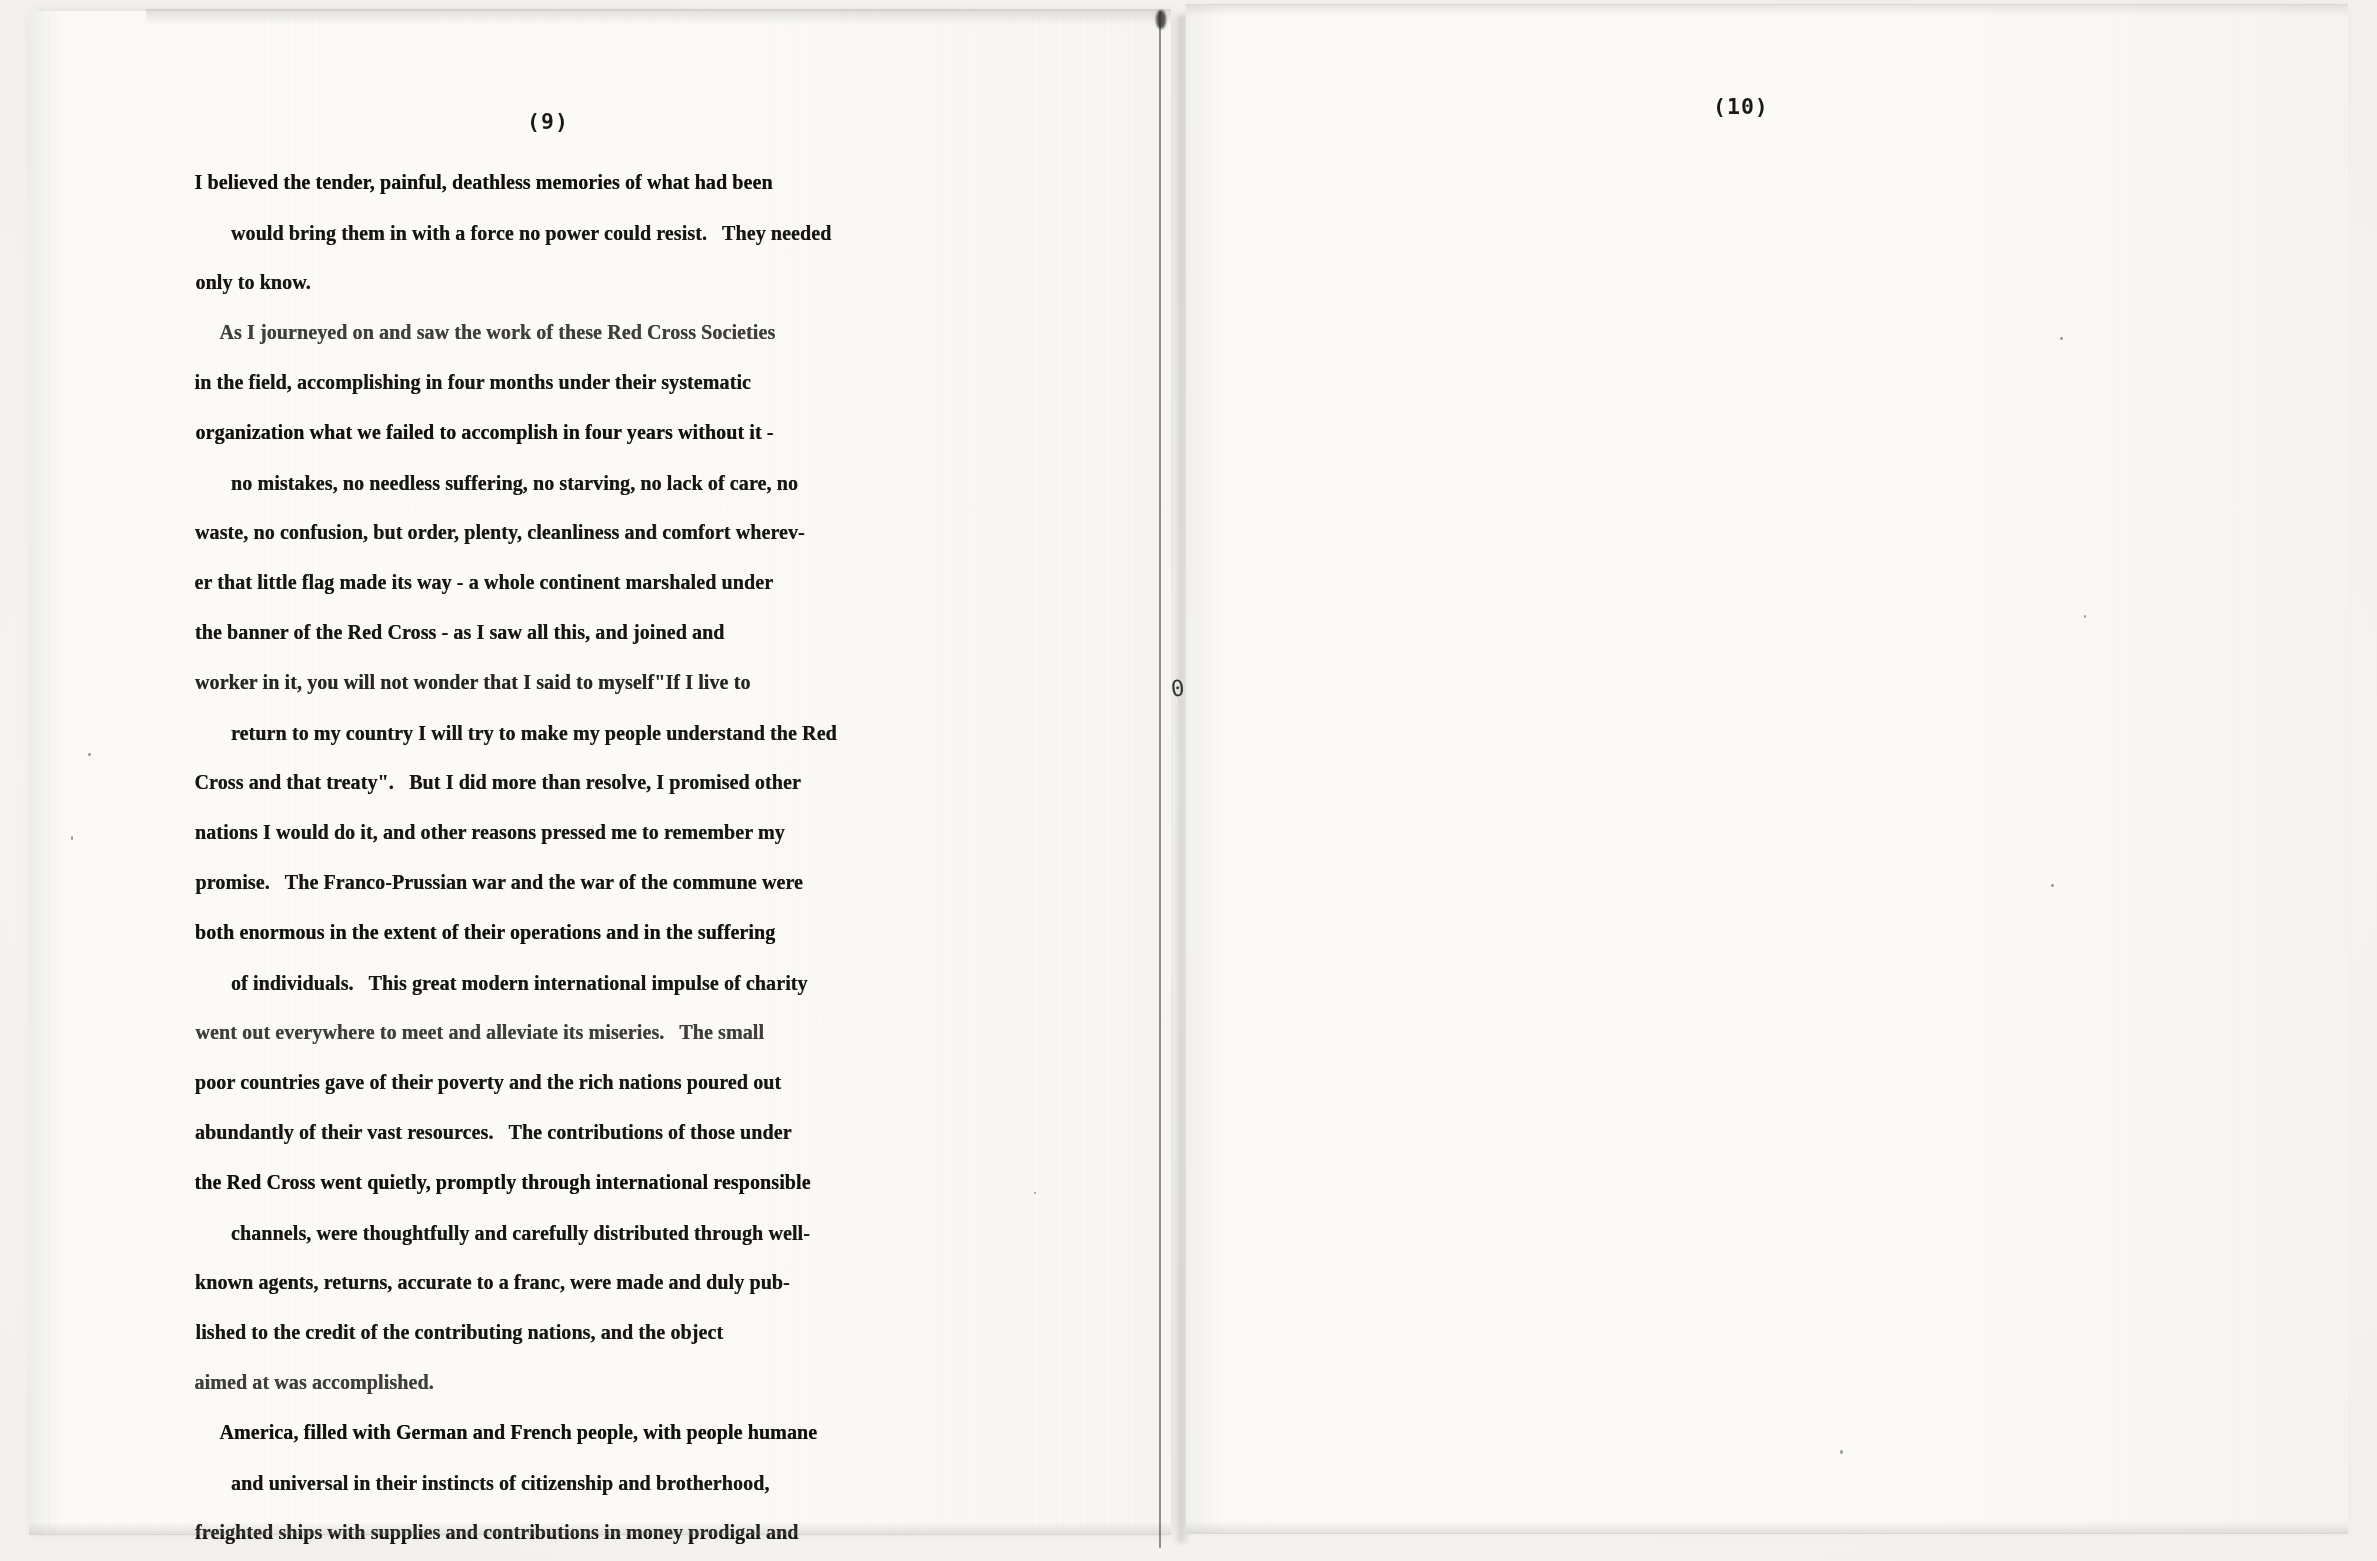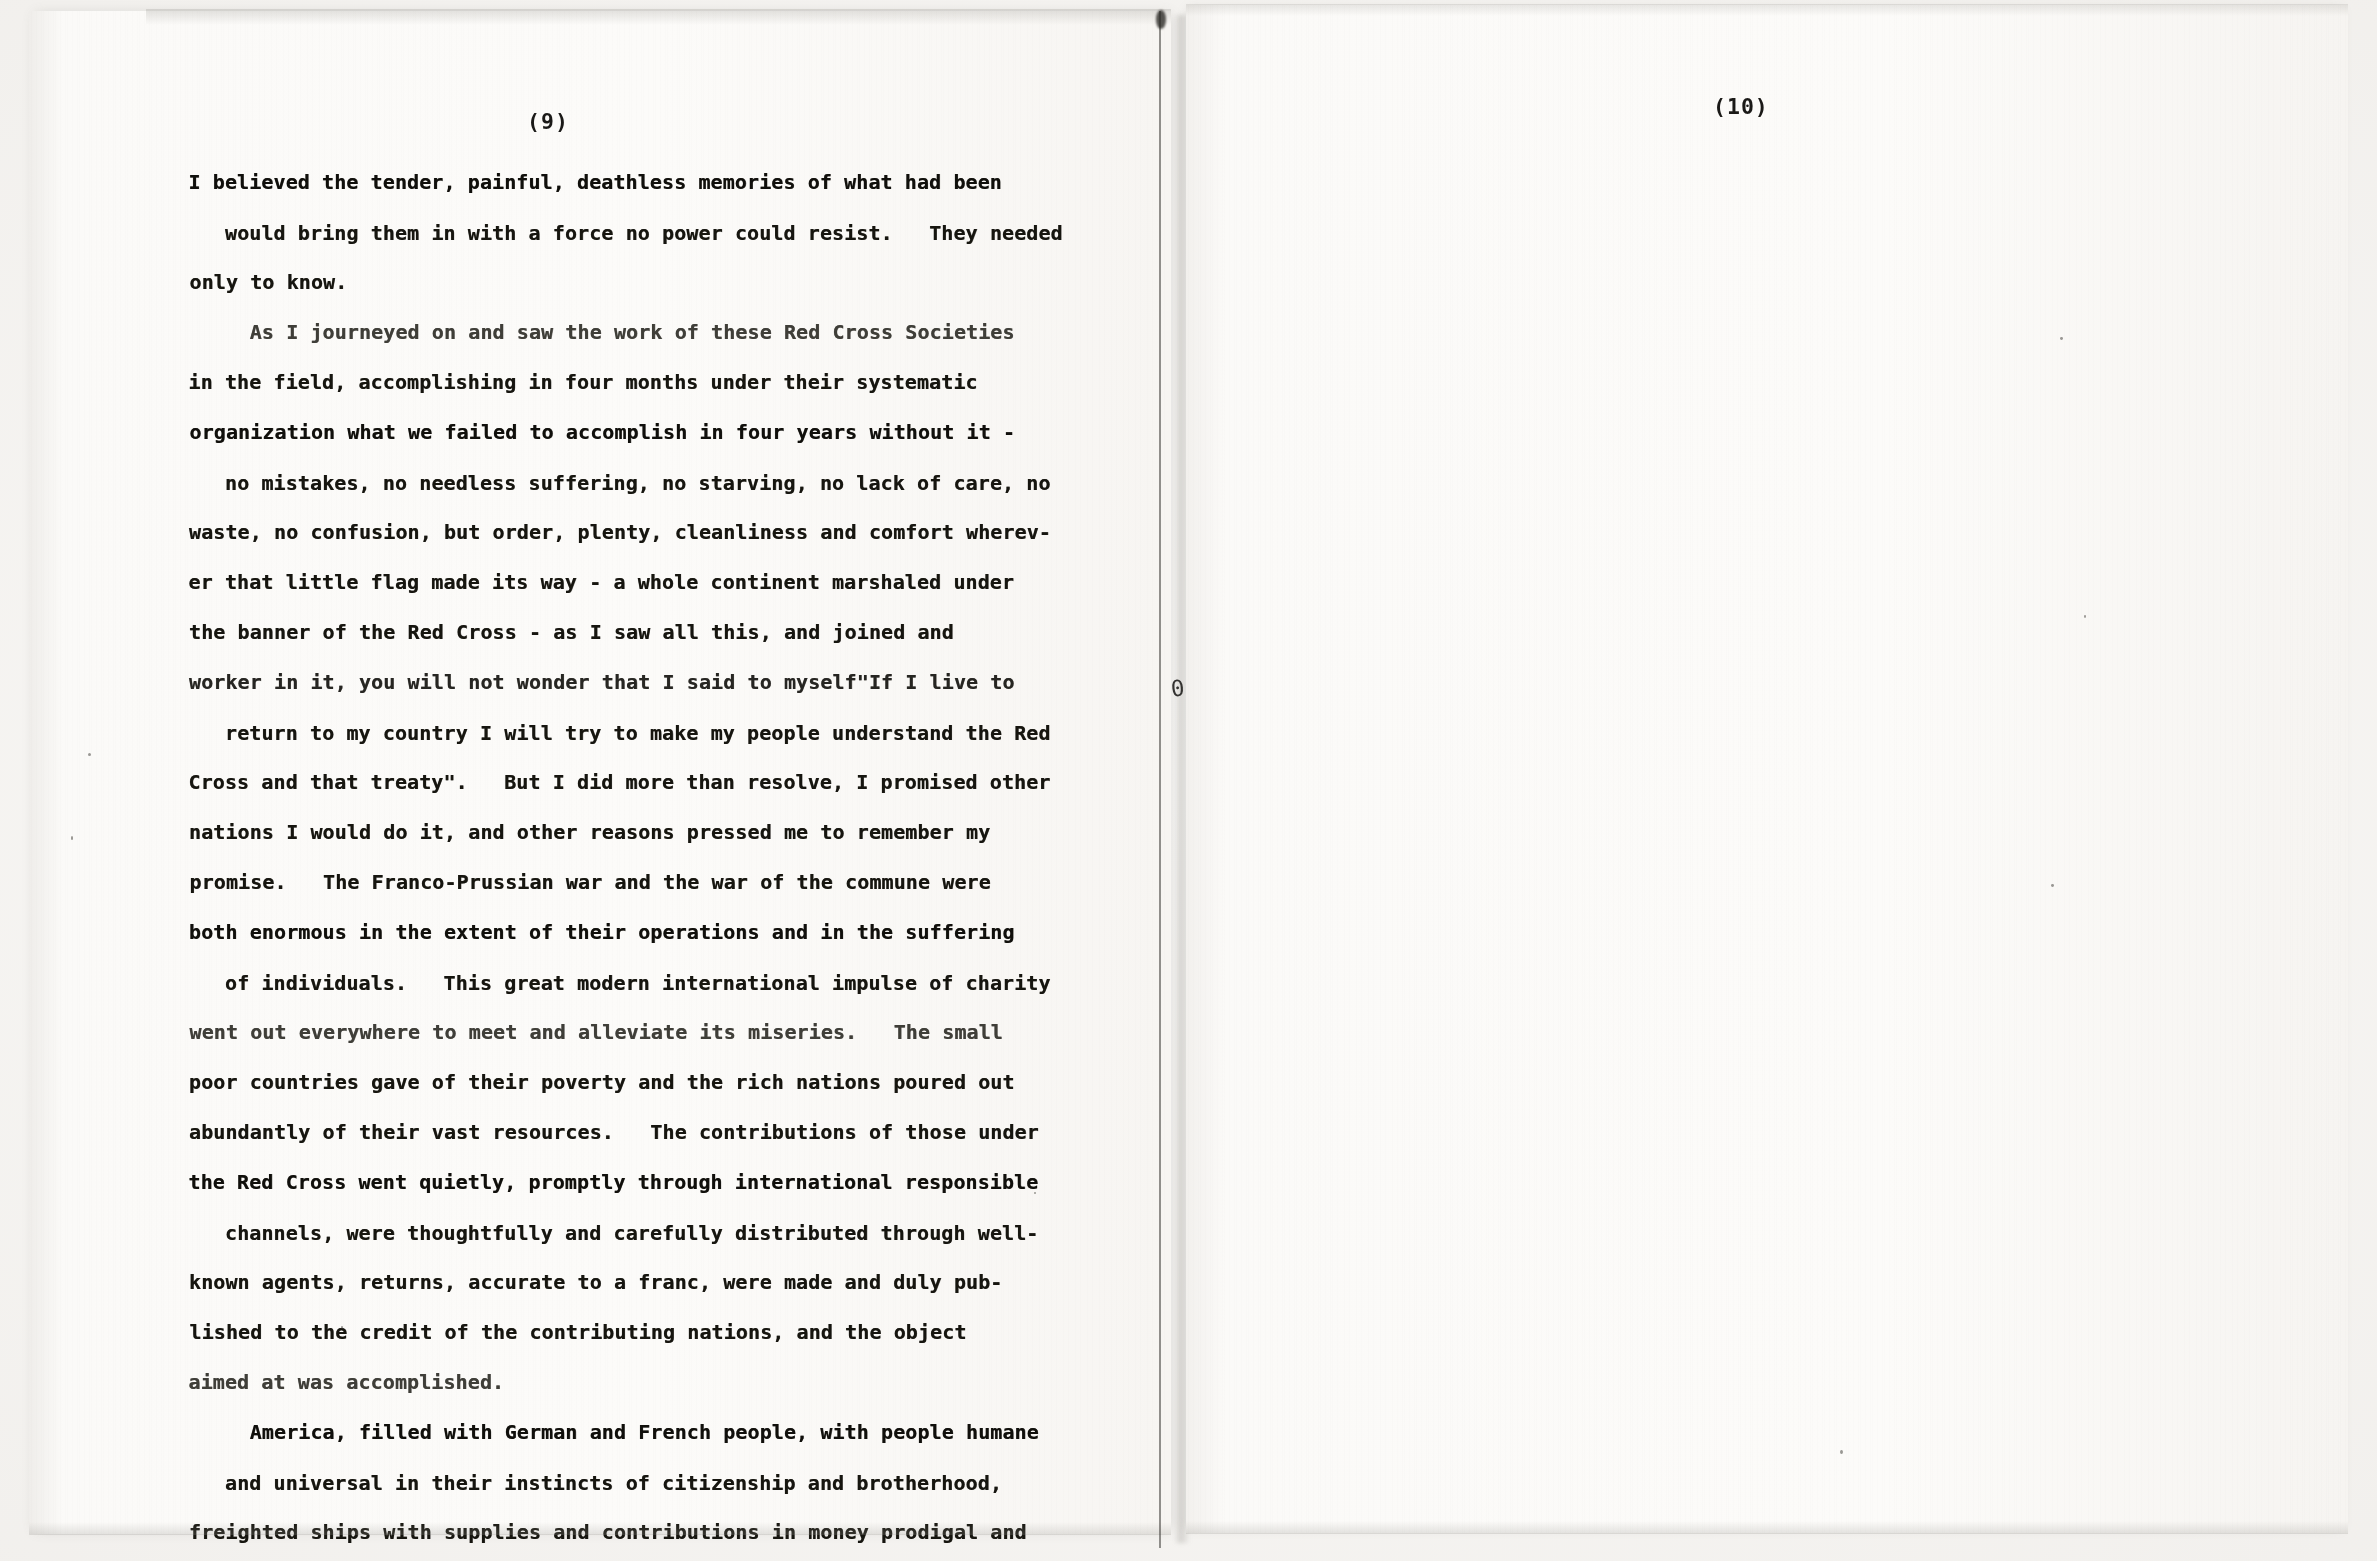--- a/index.html
+++ b/index.html
@@ -153,21 +153,21 @@
     font-size: 20px;
     line-height: 50px;
     color: #16150f;
     white-space: pre;
     letter-spacing: 0.1px;
     font-weight: 600;
     text-shadow:
        0.3px 0.2px 0.3px rgba(25,24,20,0.55),
       -0.2px 0.1px 0.4px rgba(60,58,52,0.30);
   }
-  .typed-left  { left: 160px; top: 146px; }
+  .typed-left  { left: 166px; top: 146px; font-family: Liberation Serif, serif; }
 
   
   .ln {
     display: block;
     height: 50px;
   }
   .ln.faint  { color: #2b2a24; opacity: 0.90; }
   .ln.dark   { color: #100f0b; }
 
   

